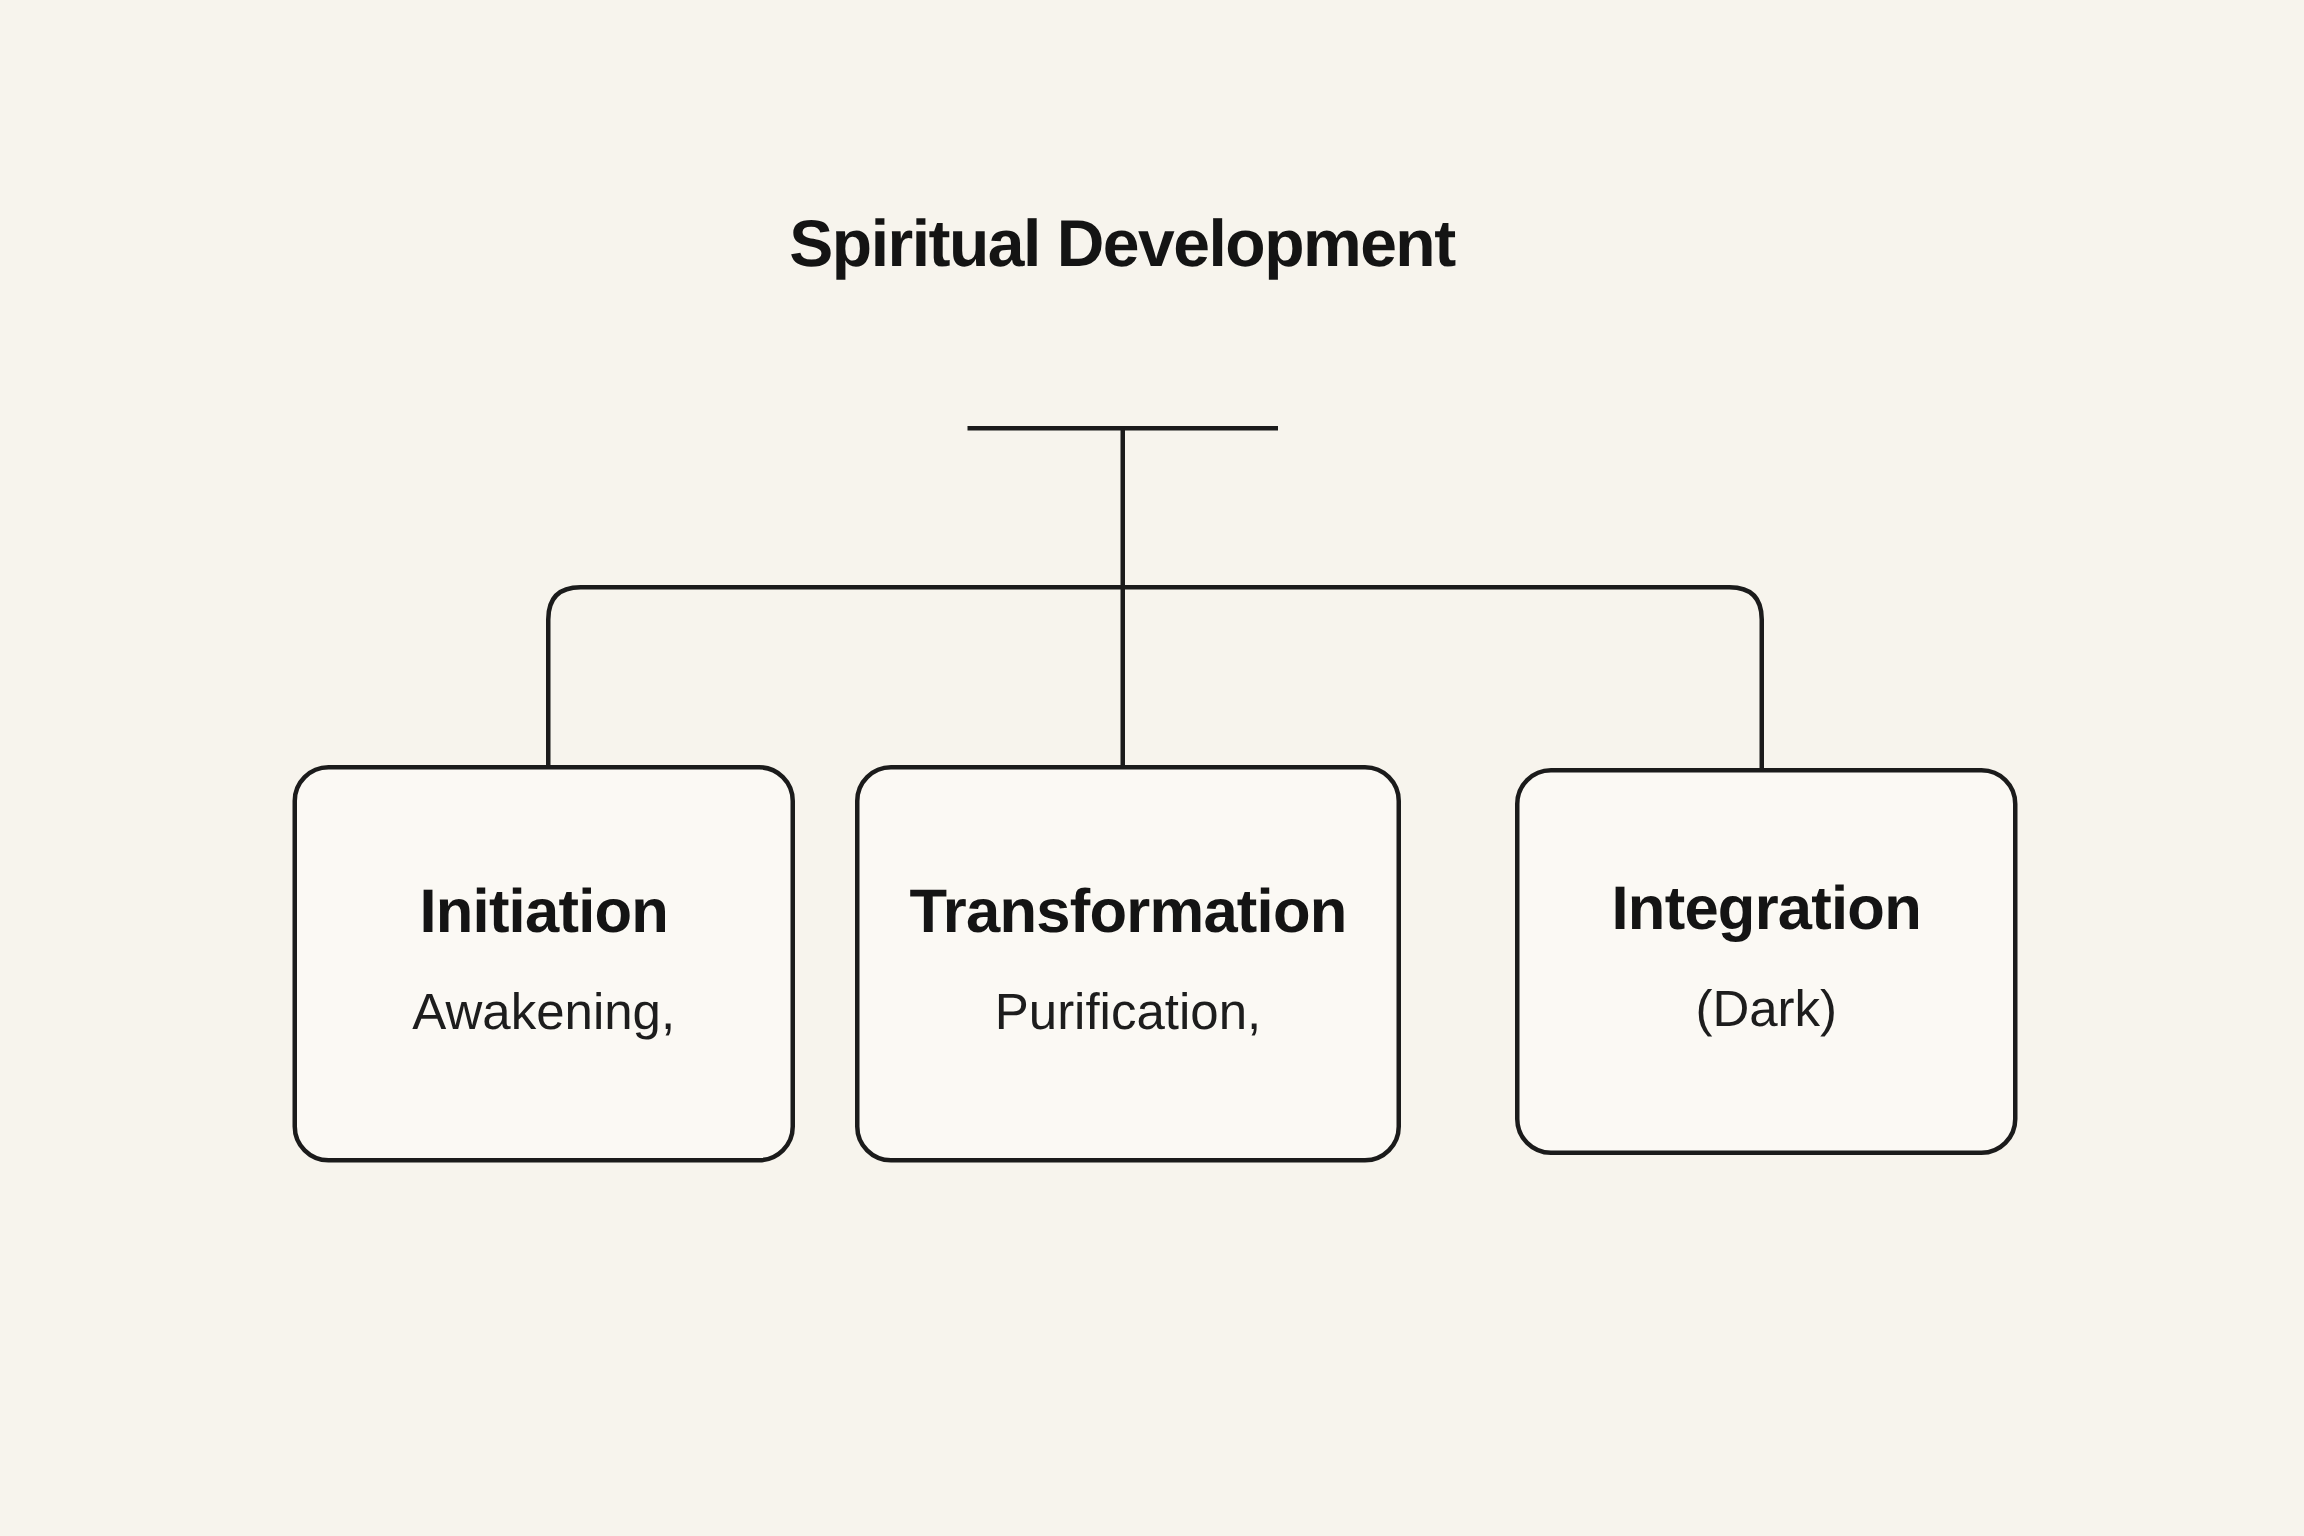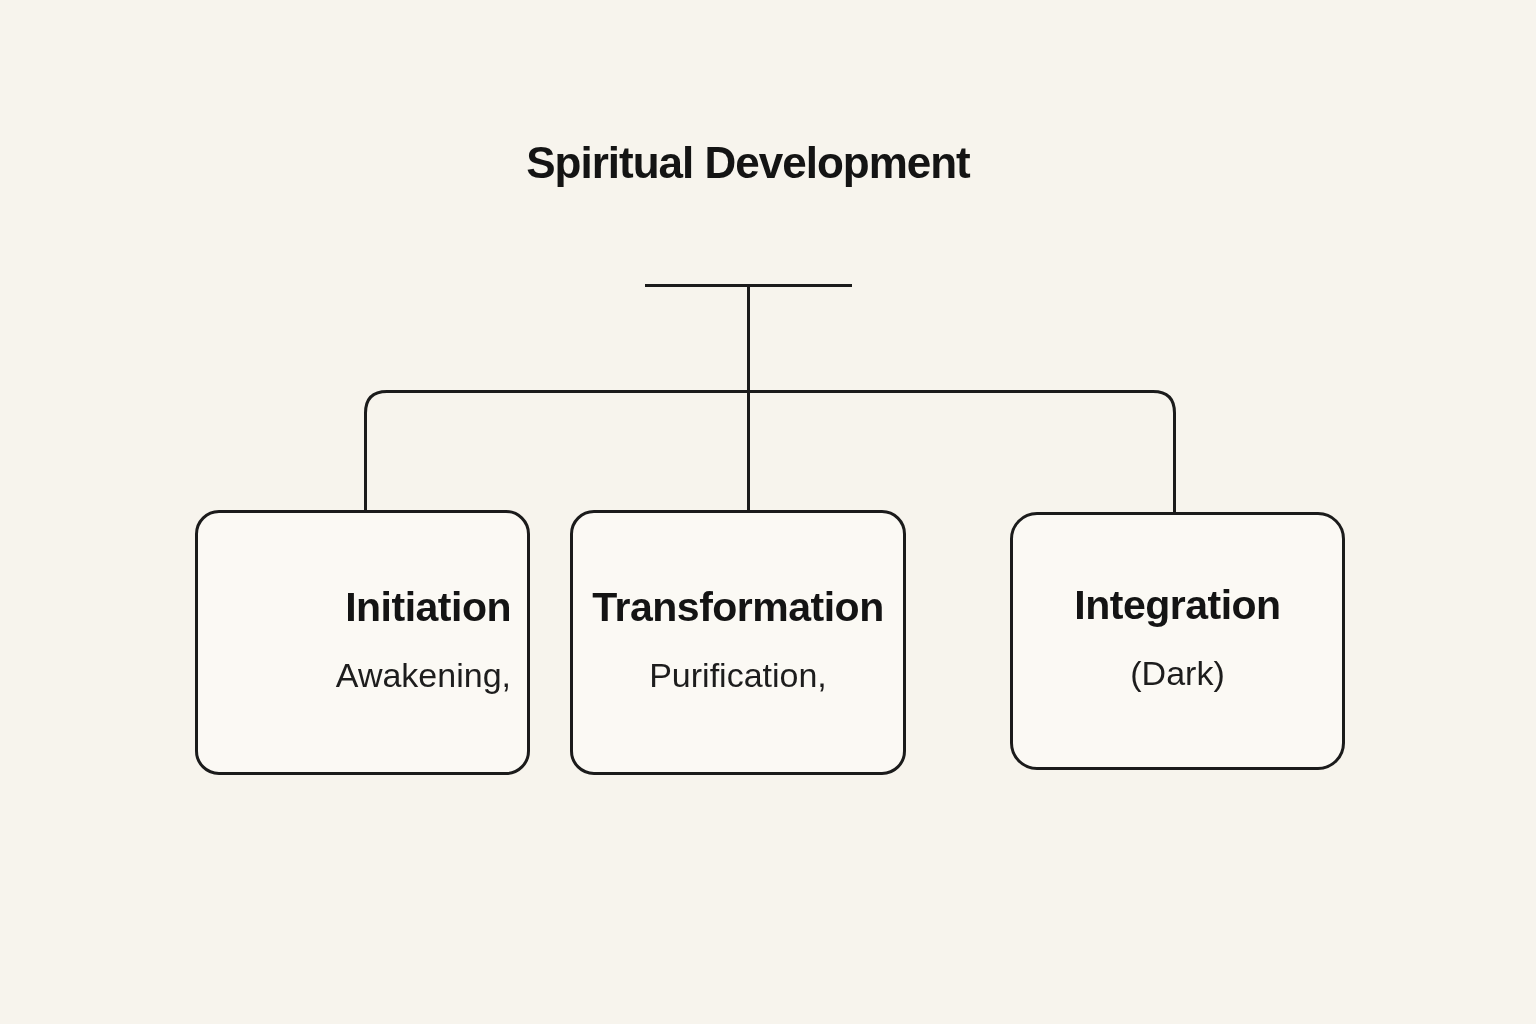--- a/index.html
+++ b/index.html
@@ -49,23 +49,23 @@
     background: var(--box-fill);
     border: 3px solid var(--line);
     border-radius: 24px;
     display: flex;
     flex-direction: column;
     align-items: center;
     justify-content: center;
     text-align: center;
     padding: 10px 16px;
   }
-  .node-1 { left: 195px; top: 510px; width: 335px; height: 265px; align-items: flex-end; }
-  .node-2 { left: 570px; top: 510px; width: 336px; height: 265px; }
-  .node-3 { left: 1010px; top: 512px; width: 335px; height: 258px; border-radius: 27px; }
+  .node-1 { left: 195px; top: 510px; width: 335px; height: 265px; }
+  .node-2 { left: 570px; top: 510px; width: 364px; height: 265px; }
+  .node-3 { left: 1010px; top: 512px; width: 335px; height: 258px; }
   .node .label {
     font-size: 41px;
     font-weight: 700;
     letter-spacing: -0.5px;
     margin-bottom: 18px;
   }
   .node .sub {
     font-size: 34px;
     font-weight: 400;
     line-height: 1.55;

